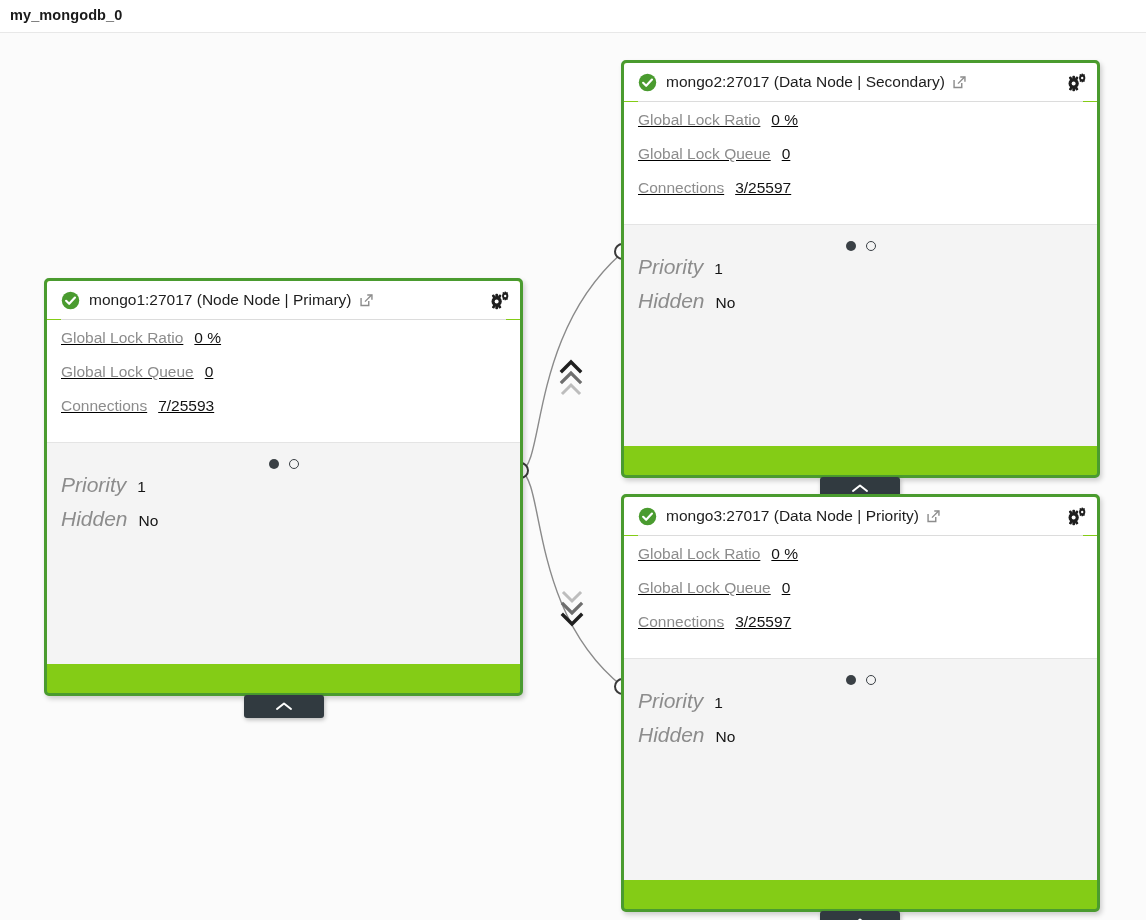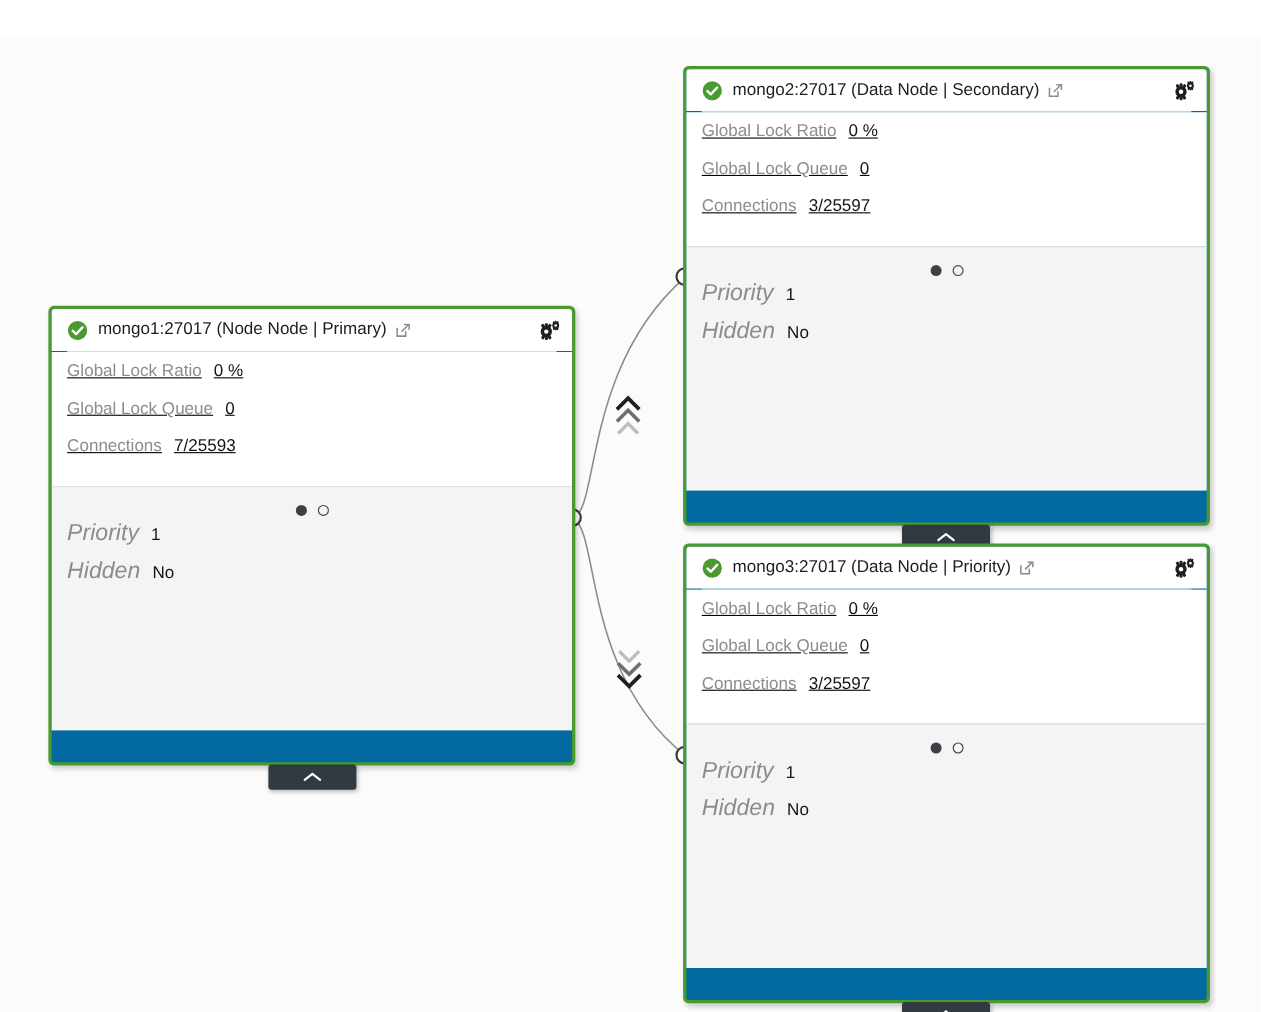--- a/index.html
+++ b/index.html
@@ -30,21 +30,21 @@
   .edge-layer {
     position: absolute; left: 0; top: 0; width: 1146px; height: 887px;
     pointer-events: none;
   }
 
   
   .node {
     position: absolute;
     border: 3px solid #4a9b2f;
     border-radius: 5px;
-    background: #0369a1;
+    background: #84cc16;
     box-shadow: 2px 3px 5px rgba(0,0,0,.18);
   }
   .node-head {
     position: relative;
     height: 38px;
     display: flex; align-items: center;
     padding: 0 10px 0 14px;
     background: #ffffff;
     border-radius: 3px 3px 0 0;
   }
@@ -108,20 +108,23 @@
     border-radius: 50%;
     background: #ffffff;
     border: 2px solid #3a3a3a;
   }
 </style>
 </head>
 <body>
 
 <div class="app">
 
+  <div class="topbar">
+    <div class="topbar-title">my_mongodb_0</div>
+  </div>
 
   <div class="canvas">
 
     <svg class="edge-layer" viewBox="0 0 1146 887">
 
       <path d="M 521,438 C 545,430 530,300 623,219" fill="none" stroke="#8a8a8a" stroke-width="1.4"></path>
 
       <path d="M 521,438 C 545,450 530,580 623,654" fill="none" stroke="#8a8a8a" stroke-width="1.4"></path>
 
       <g transform="translate(571,330)">

